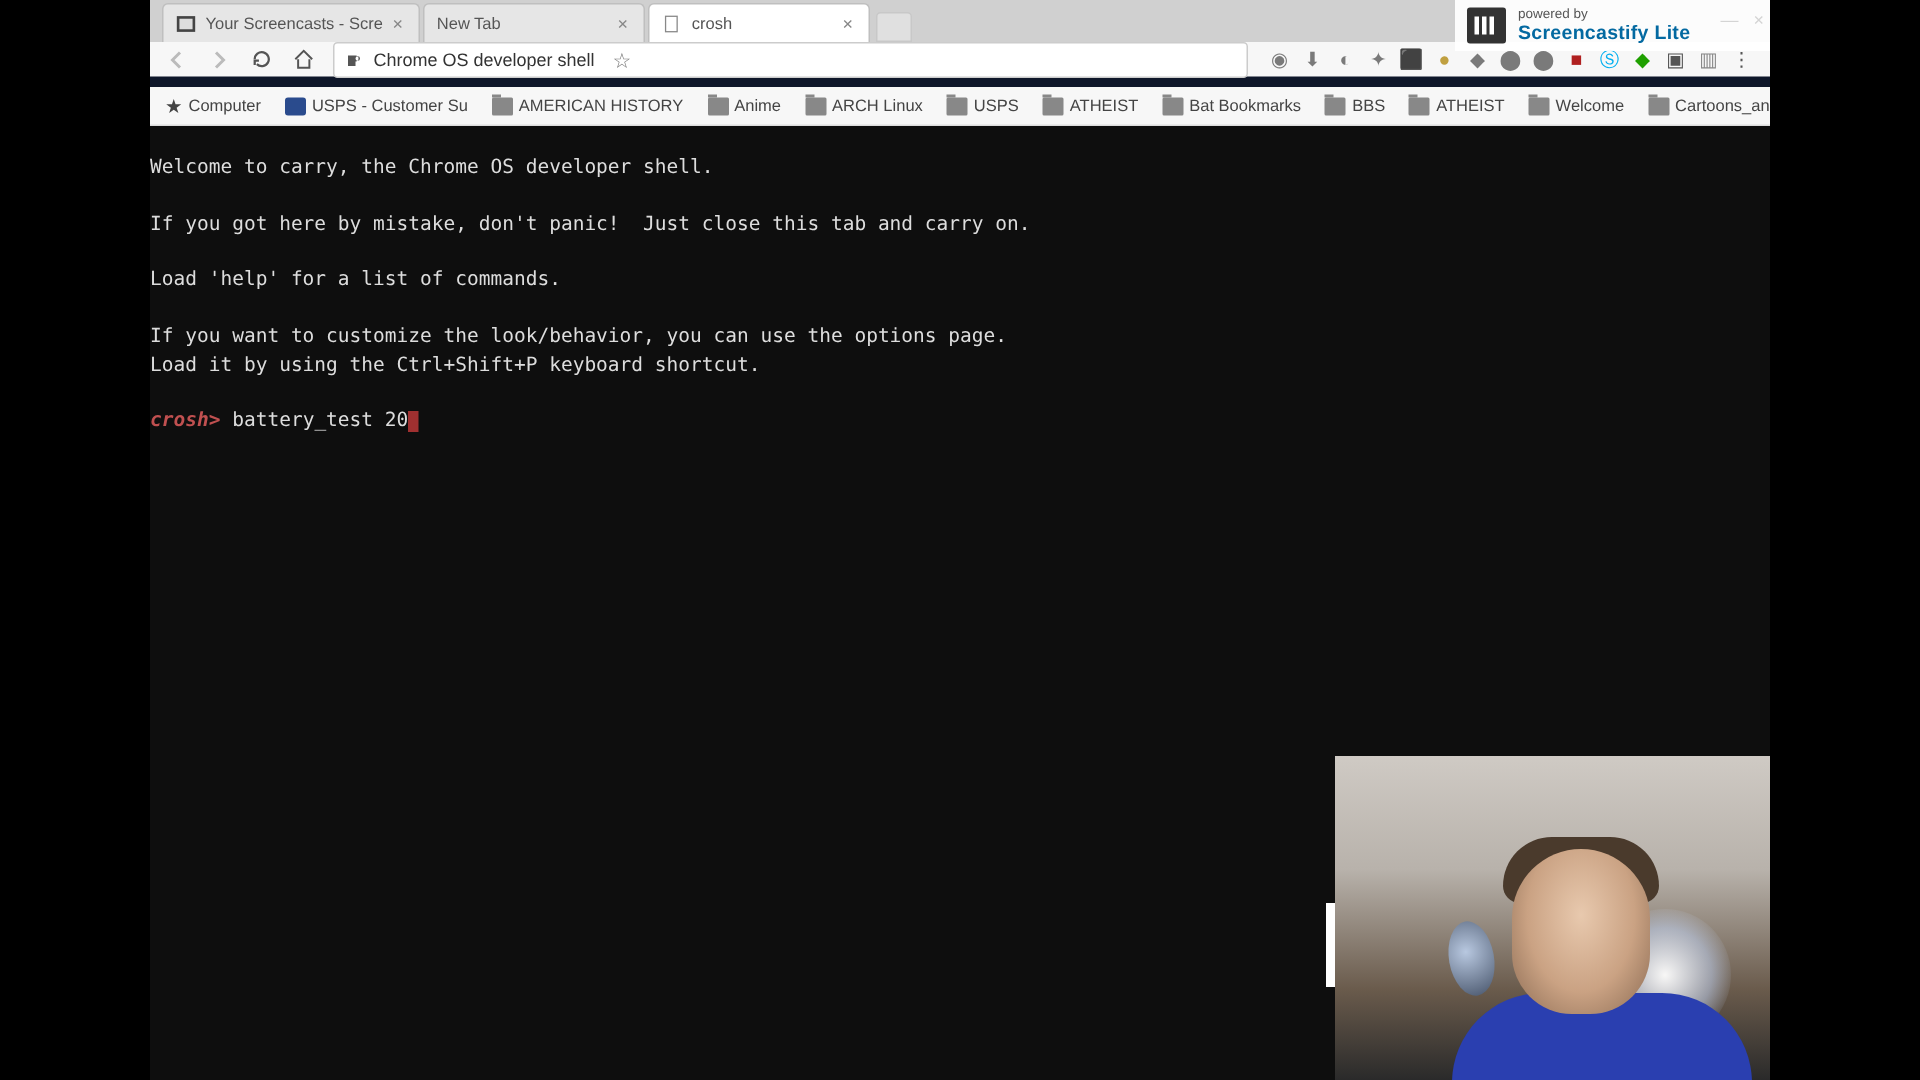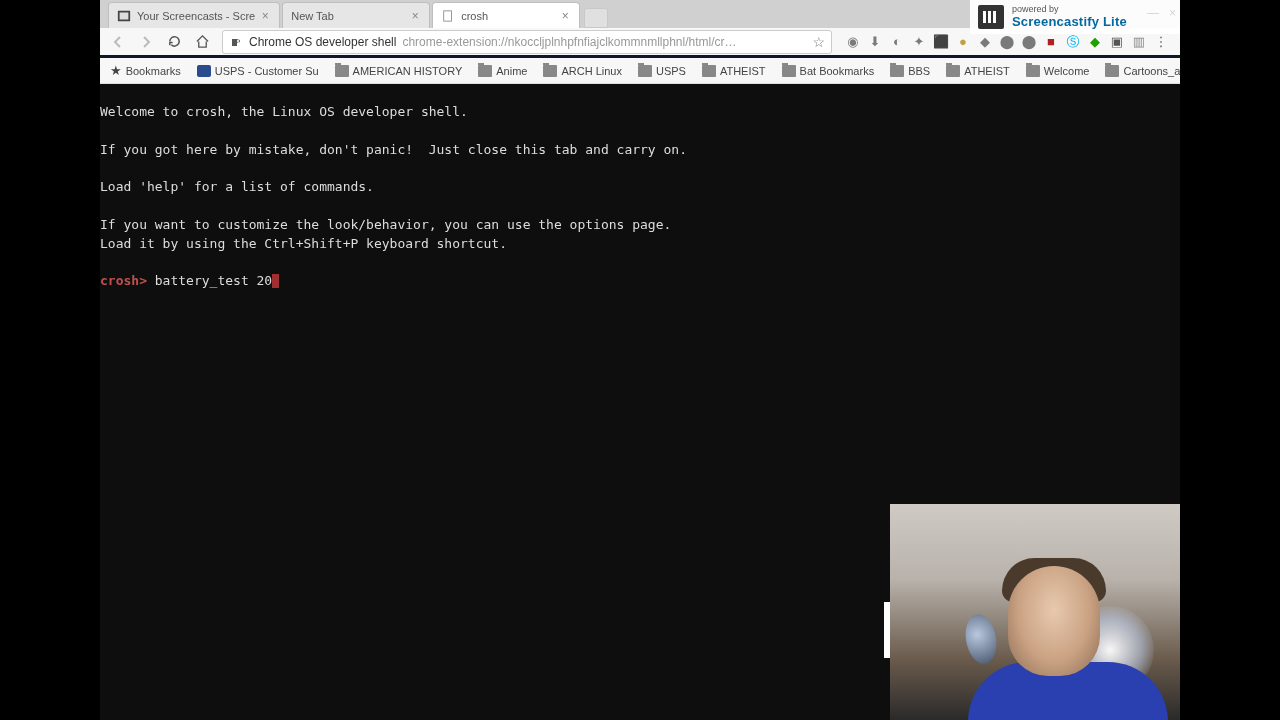--- a/index.html
+++ b/index.html
@@ -85,21 +85,21 @@
     border: 1px solid #c8c8c8;
     border-top-left-radius: 3px;
     border-top-right-radius: 3px;
     margin-left: 2px;
     margin-bottom: 0;
   }
   
   .toolbar {
     height: 30px;
     background: #f7f7f7;
-    border-bottom: 3px solid #0f172a;
+    border-bottom: 7px solid #0f172a;
     display: flex;
     align-items: center;
     padding: 0 6px;
     gap: 4px;
     justify-content: space-between;
   }
   .nav-btn {
     width: 24px; height: 24px;
     display: flex;
     align-items: center;
@@ -186,21 +186,21 @@
     background: #0e0e0e;
     color: #ddd;
     font-family: "DejaVu Sans Mono", Menlo, Consolas, monospace;
     font-size: 13px;
     line-height: 1.45;
     padding: 0 0 0 0;
     white-space: pre;
     overflow: hidden;
   }
   .terminal .line { padding: 0; }
-  .prompt { color: #c05050; font-weight: bold; }
+  .prompt { color: #c05050; font-weight: bold; font-style: italic; }
   .cursor {
     display: inline-block;
     width: 7px;
     height: 14px;
     background: #a03030;
     vertical-align: text-bottom;
     margin-left: 0;
   }
   
   .webcam {
@@ -356,21 +356,20 @@
           <path d="M2 8 L8 2 L14 8 M4 8 v6 h8 v-6" stroke="#555" stroke-width="1.4" fill="none"></path>
         </svg>
     </div>
     <div class="omnibox">
       <span class="page-icon">
         <svg viewBox="0 0 14 14" width="14" height="14">
             <path d="M3 4 h5 a2 2 0 0 1 0 4 v3 h-5 z M8 6 a1.5 1.5 0 1 0 3 0 a1.5 1.5 0 1 0 -3 0" fill="#555"></path>
           </svg>
       </span>
       <span class="page-title">Chrome OS developer shell</span>
-      <span class="url">chrome-extension://nkoccljplnhpfnfiajclkommnmllphnl/html/cr…</span>
       <span class="star">☆</span>
     </div>
     <div class="ext-icons">
       <span class="ext-icon" style="color:#7a7a7a">◉</span>
       <span class="ext-icon" style="color:#7a7a7a">⬇</span>
       <span class="ext-icon" style="color:#7a7a7a">◐</span>
       <span class="ext-icon" style="color:#7a7a7a">✦</span>
       <span class="ext-icon" style="color:#3a7a3a">⬛</span>
       <span class="ext-icon" style="color:#c0a040">●</span>
       <span class="ext-icon" style="color:#7a7a7a">◆</span>
@@ -381,21 +380,21 @@
       <span class="ext-icon" style="color:#1fa000">◆</span>
       <span class="ext-icon" style="color:#555">▣</span>
       <span class="ext-icon" style="color:#888">▥</span>
       <span class="ext-icon" style="color:#555">⋮</span>
     </div>
   </div>
 
   <div class="bookmarks-bar">
     <div class="bm-item">
       <span style="color:#444;font-size:13px">★</span>
-      <span>Bookmarks</span>
+      <span>Computer</span>
     </div>
     <div class="bm-item">
       <span class="fav" style="background:#2a4b8d;border-radius:2px"></span>
       <span>USPS - Customer Su</span>
     </div>
     <div class="bm-item">
         <span class="folder-icon"></span>
         <span>AMERICAN HISTORY</span>
       </div>
     <div class="bm-item">
@@ -431,21 +430,21 @@
         <span>Welcome</span>
       </div>
     <div class="bm-item">
         <span class="folder-icon"></span>
         <span>Cartoons_anime</span>
       </div>
 
   </div>
 
   <div class="terminal">
-<span class="line">Welcome to crosh, the Linux OS developer shell.</span>
+<span class="line">Welcome to carry, the Chrome OS developer shell.</span>
 <span class="line"></span>
 <span class="line">If you got here by mistake, don't panic!  Just close this tab and carry on.</span>
 <span class="line"></span>
 <span class="line">Load 'help' for a list of commands.</span>
 <span class="line"></span>
 <span class="line">If you want to customize the look/behavior, you can use the options page.</span>
 <span class="line">Load it by using the Ctrl+Shift+P keyboard shortcut.</span>
 <span class="line"></span>
 <span class="prompt">crosh&gt;</span> <span>battery_test 20</span><span class="cursor"></span>
   </div>

